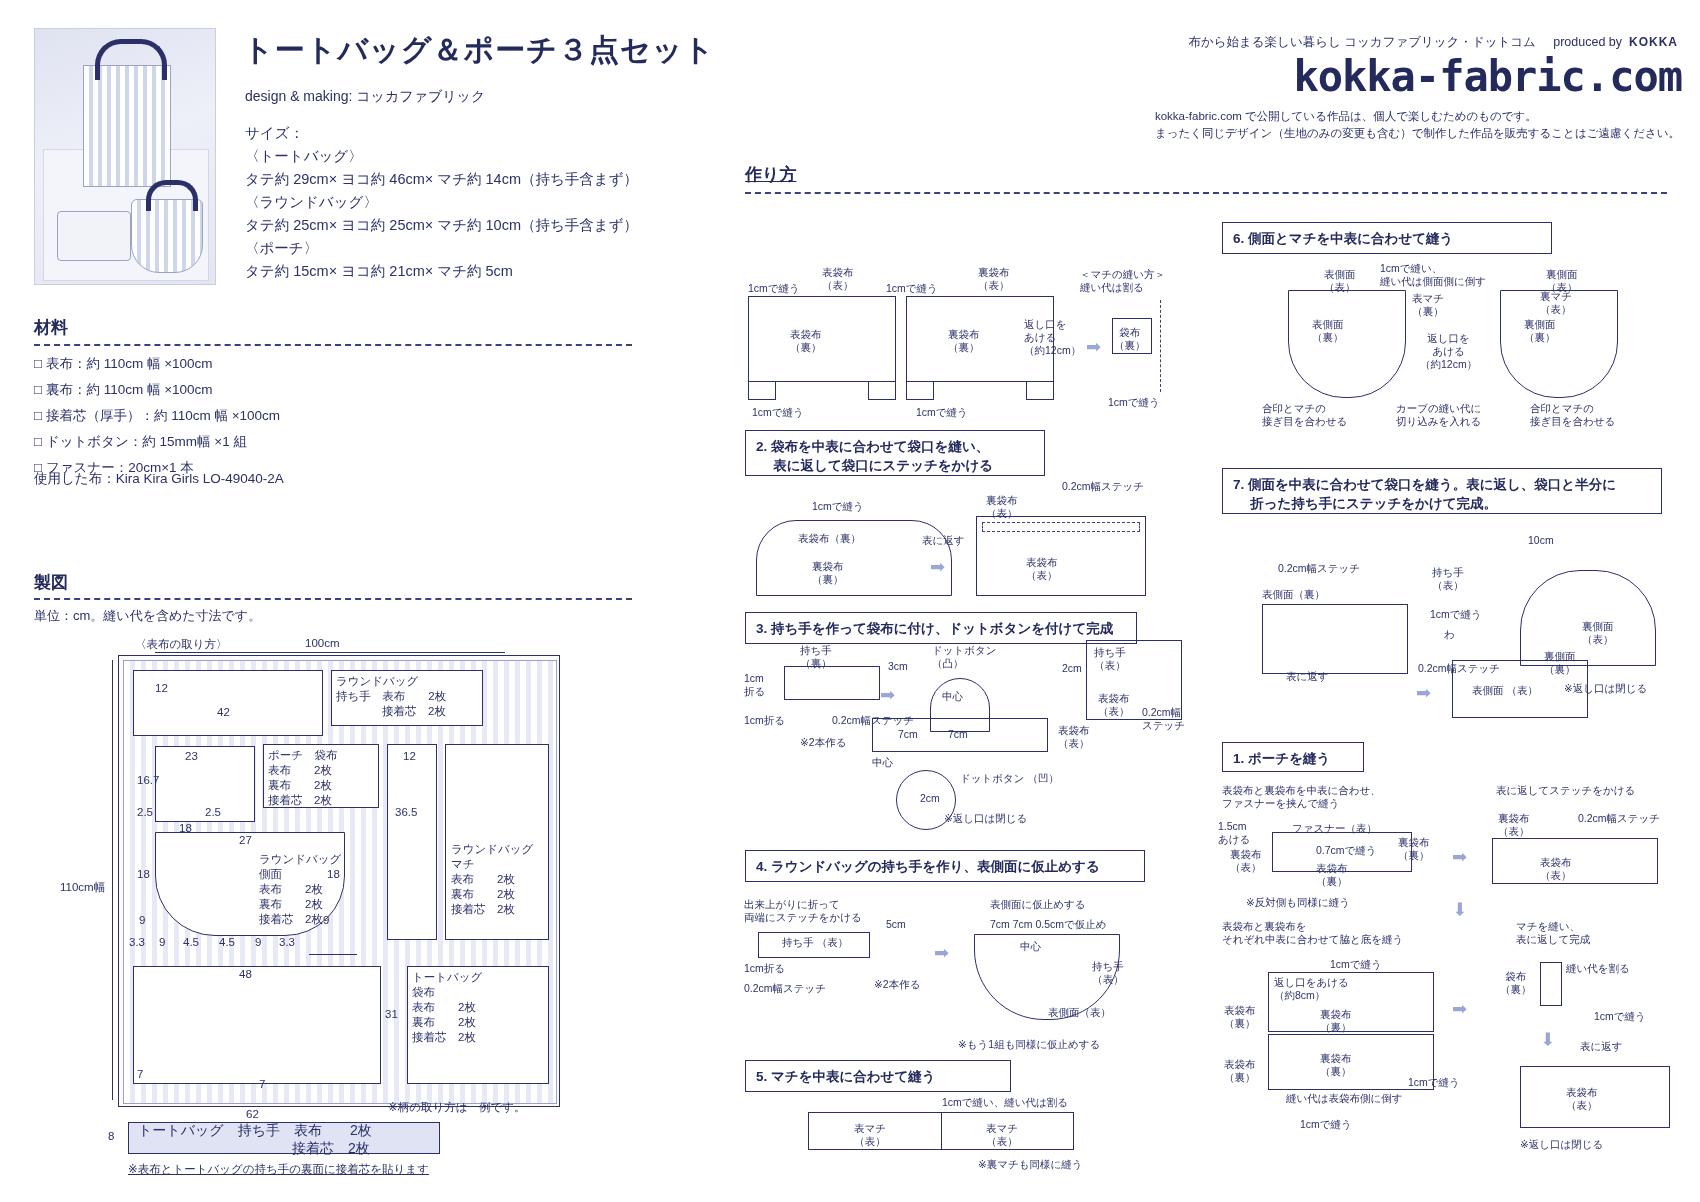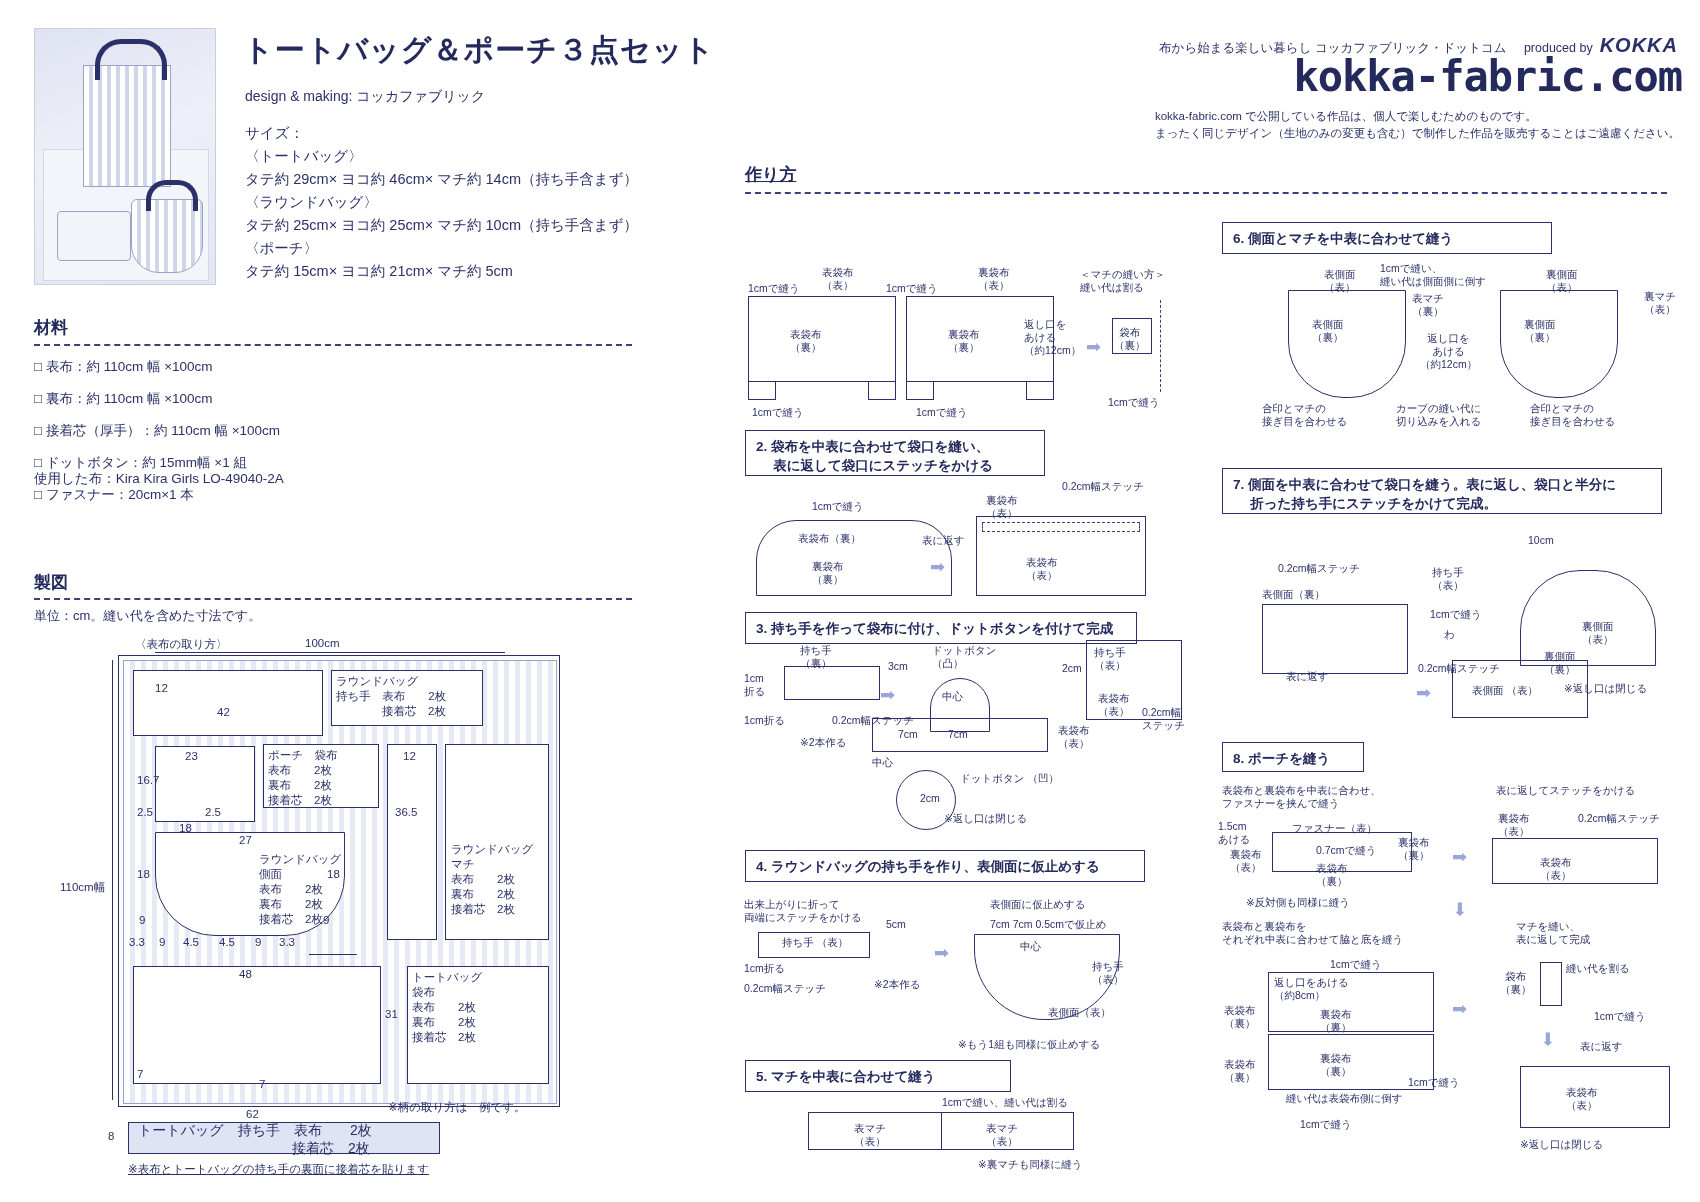--- a/index.html
+++ b/index.html
@@ -12,29 +12,29 @@
   .photo .handle{position:absolute;left:60px;top:10px;width:62px;height:36px;border:5px solid #2b3168;border-bottom:none;border-radius:26px 26px 0 0;}
   .photo .pouch{position:absolute;left:22px;top:182px;width:72px;height:48px;background:#f2f3f9;border:1px solid #9aa3c6;border-radius:4px;}
   .photo .round{position:absolute;left:96px;top:170px;width:70px;height:72px;background:repeating-linear-gradient(90deg,#fff 0 5px,#cfd6ea 5px 9px);border:1px solid #9aa3c6;border-radius:6px 6px 28px 28px;}
   .photo .round .h{position:absolute;left:14px;top:-20px;width:42px;height:26px;border:5px solid #2b3168;border-bottom:none;border-radius:20px 20px 0 0;}
 
   .title{position:absolute;left:243px;top:30px;font-size:30px;font-weight:bold;letter-spacing:1px;color:#242a5c;}
   .subtitle{position:absolute;left:245px;top:88px;font-size:14px;color:#2b3168;}
   .sizes{position:absolute;left:245px;top:122px;font-size:14.5px;line-height:23px;color:#2b3168;white-space:pre-line;}
 
   .kokka-top{position:absolute;right:22px;top:34px;font-size:12.5px;color:#2b3168;text-align:right;}
-  .kokka-top b{font-size:20px;letter-spacing:1px;font-style:italic;}
+  .kokka-top b{font-size:12px;letter-spacing:1px;}
   .kokka-logo{position:absolute;right:18px;top:52px;font-family:"DejaVu Sans Mono","Liberation Mono",monospace;font-size:42px;font-weight:bold;letter-spacing:-1px;color:#242a5c;}
   .kokka-note{position:absolute;right:20px;top:108px;font-size:11.5px;line-height:17px;text-align:left;color:#2b3168;white-space:pre-line;}
 
   
   .sec{position:absolute;font-size:17px;font-weight:bold;color:#242a5c;}
   .dash{position:absolute;border-top:2px dashed #3a4080;}
 
-  .mat{position:absolute;left:34px;top:351px;font-size:13.5px;line-height:32px;color:#2b3168;white-space:pre-line;}
+  .mat{position:absolute;left:34px;top:351px;font-size:13.5px;line-height:26px;color:#2b3168;white-space:pre-line;}
   .matuse{position:absolute;left:34px;top:470px;font-size:13.5px;color:#2b3168;}
   .unit{position:absolute;left:34px;top:607px;font-size:13px;color:#2b3168;}
 
   
   .cut{position:absolute;left:118px;top:655px;width:440px;height:450px;border:1.5px solid #2b3168;background:#fbfbfe;}
   .fab{position:absolute;background:repeating-linear-gradient(90deg,#ffffff 0 6px,#e7eaf5 6px 11px);border:1px solid #9aa3c6;}
   .boxw{position:absolute;background:#fff;border:1px solid #2b3168;font-size:11.5px;line-height:15px;color:#2b3168;padding:3px 4px;box-sizing:border-box;}
   .lbl{position:absolute;font-size:11.5px;color:#2b3168;}
   .hline{position:absolute;border-top:1px solid #2b3168;}
   .vline{position:absolute;border-left:1px solid #2b3168;}
@@ -291,21 +291,21 @@
 （表）</div>
   <div class="dd" style="left:978px;top:1158px;">※裏マチも同様に縫う</div>
 
   <div class="stepttl" style="left:1222px;top:222px;width:330px;height:32px;">6. 側面とマチを中表に合わせて縫う</div>
   <div class="dd" style="left:1324px;top:268px;white-space:pre-line;text-align:center;">表側面
 （表）</div>
   <div class="dd" style="left:1380px;top:262px;white-space:pre-line;">1cmで縫い、
 縫い代は側面側に倒す</div>
   <div class="dd" style="left:1546px;top:268px;white-space:pre-line;text-align:center;">裏側面
 （表）</div>
-  <div class="dd" style="left:1644px;top:290px;white-space:pre-line;text-align:center;">裏マチ
+  <div class="dd" style="left:1540px;top:290px;white-space:pre-line;text-align:left;">裏マチ
 （表）</div>
   <div class="shape" style="left:1288px;top:290px;width:118px;height:108px;border-radius:0 0 56px 56px;"></div>
   <div class="dd" style="left:1312px;top:318px;white-space:pre-line;text-align:center;">表側面
 （裏）</div>
   <div class="dd" style="left:1412px;top:292px;white-space:pre-line;text-align:center;">表マチ
 （裏）</div>
   <div class="shape" style="left:1500px;top:290px;width:118px;height:108px;border-radius:0 0 56px 56px;"></div>
   <div class="dd" style="left:1524px;top:318px;white-space:pre-line;text-align:center;">裏側面
 （裏）</div>
   <div class="dd" style="left:1420px;top:332px;white-space:pre-line;text-align:center;">返し口を
@@ -335,21 +335,21 @@
 （裏）</div>
   <div class="dd" style="left:1286px;top:670px;white-space:pre-line;text-align:center;">表に返す</div>
   <div class="dd" style="left:1418px;top:662px;">0.2cm幅ステッチ</div>
   <div class="arrowsm" style="left:1416px;top:684px;">➡</div>
   <div class="shape" style="left:1452px;top:660px;width:136px;height:58px;border-radius:0 0 0 0;"></div>
   <div class="dd" style="left:1472px;top:684px;">表側面
 （表）</div>
   <div class="dd" style="left:1564px;top:682px;white-space:pre-line;text-align:center;">※返し口は閉じる</div>
   <div class="dd" style="left:1470px;top:718px;"></div>
 
-  <div class="stepttl" style="left:1222px;top:742px;width:142px;height:30px;">8. ポーチを縫う</div>
+  <div class="stepttl" style="left:1222px;top:742px;width:142px;height:30px;">1. ポーチを縫う</div>
   <div class="dd" style="left:1222px;top:784px;white-space:pre-line;">表袋布と裏袋布を中表に合わせ、
 ファスナーを挟んで縫う</div>
   <div class="dd" style="left:1218px;top:820px;white-space:pre-line;">1.5cm
 あける</div>
   <div class="shape" style="left:1272px;top:832px;width:140px;height:40px;"></div>
   <div class="dd" style="left:1292px;top:822px;">ファスナー（表）</div>
   <div class="dd" style="left:1230px;top:848px;white-space:pre-line;text-align:center;">裏袋布
 （表）</div>
   <div class="dd" style="left:1316px;top:844px;">0.7cmで縫う</div>
   <div class="dd" style="left:1316px;top:862px;white-space:pre-line;text-align:center;">表袋布

